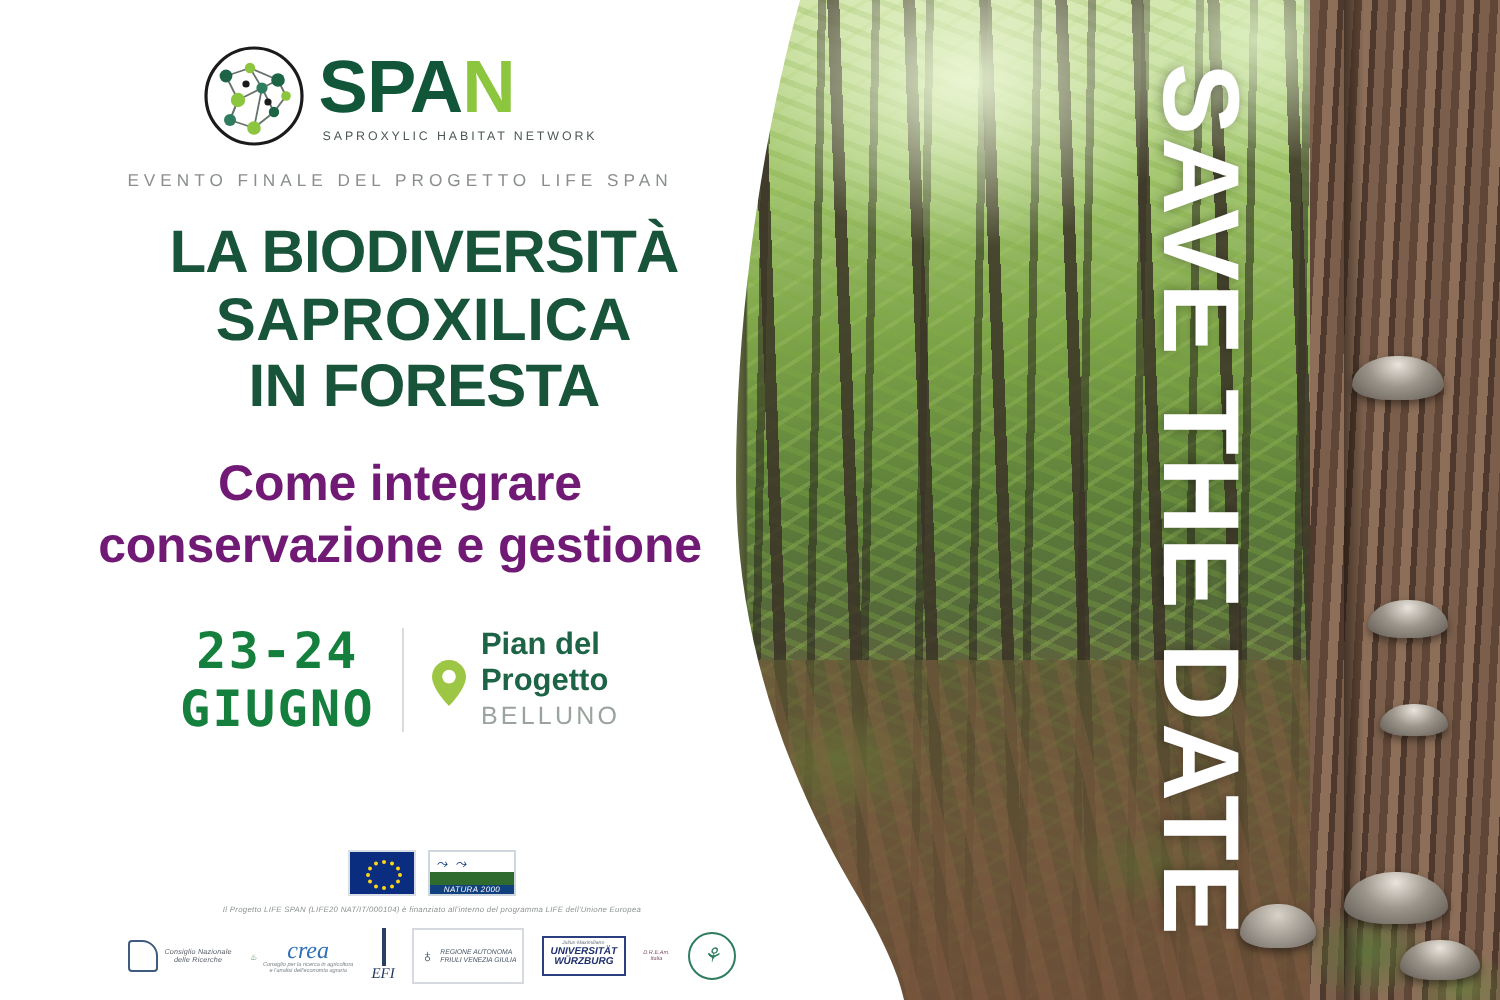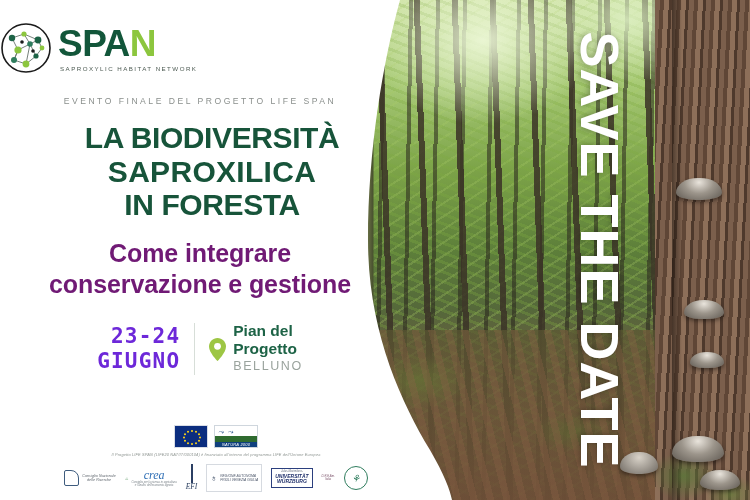--- a/index.html
+++ b/index.html
@@ -125,20 +125,21 @@
     position: absolute;
     left: 0; top: 0;
     width: 400px; height: 500px;
     text-align: center;
   }
 
   
   .logo-row {
     display: flex;
     align-items: center;
+    justify-content: center;
     gap: 6px;
     padding-top: 22px;
   }
   .logo-mark { width: 52px; height: 52px; flex: 0 0 52px; }
   .logo-text-wrap { display: flex; flex-direction: column; align-items: flex-start; }
   .logo-word {
     font-size: 37px;
     font-weight: 700;
     letter-spacing: -0.5px;
     line-height: 1;
@@ -149,21 +150,21 @@
     font-size: 6.2px;
     letter-spacing: 1.45px;
     color: #4c5a52;
     margin-top: 3px;
     margin-left: 2px;
     font-weight: 500;
   }
 
   
   .eyebrow {
-    margin-top: 22px;
+    margin-top: 11px;
     font-size: 8.6px;
     letter-spacing: 2.5px;
     color: #8a8f8c;
     font-weight: 500;
   }
 
   
   .headline {
     margin-top: 15px;
     color: #17543a;
@@ -188,25 +189,25 @@
 
   
   .detail-row {
     margin-top: 22px;
     display: flex;
     align-items: center;
     justify-content: center;
     gap: 0;
   }
   .date-block {
-    text-align: right;
+    text-align: center;
     font-family: "DejaVu Sans Mono", monospace;
-    color: #6d28d9;
+    color: #15803d;
     font-weight: 700;
-    font-size: 21px;
+    font-size: 25px;
     line-height: 1.18;
     letter-spacing: 1.2px;
     padding-right: 14px;
   }
   .vdivider {
     width: 1px;
     height: 52px;
     background: #d7ded8;
   }
   .place-row {

